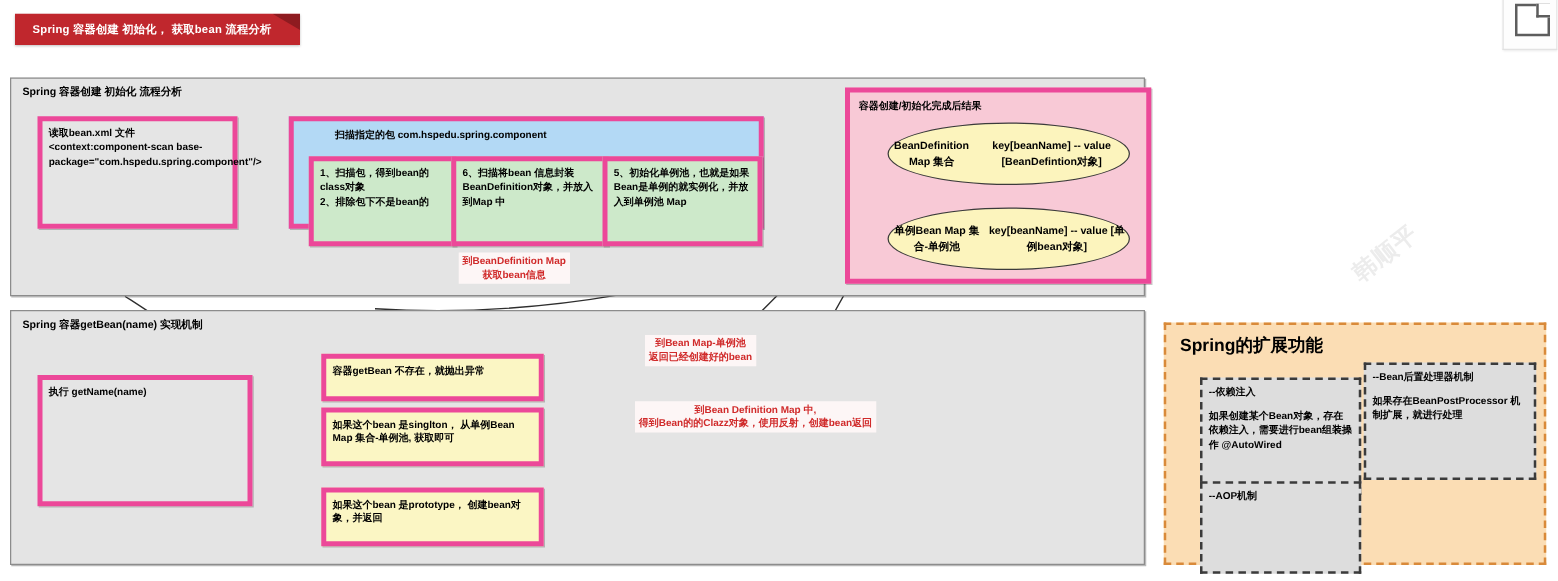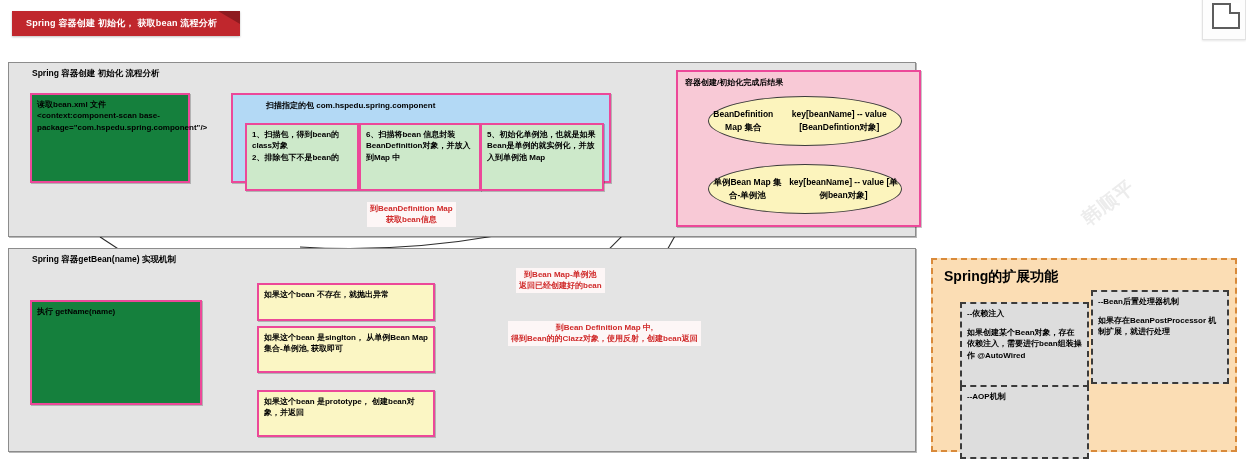--- a/index.html
+++ b/index.html
@@ -40,34 +40,34 @@
     position:absolute;right:-2px;top:-2px;width:9px;height:9px;
     background:#fff;border-left:2px solid #5d5d5d;border-bottom:2px solid #5d5d5d;
   }
 
   
   .panel{
     background:#e4e4e4;border:1px solid #8c8c8c;
     box-shadow:1px 1px 0 rgba(0,0,0,.28);
   }
   .panel-title{
-    position:absolute;left:23px;top:5px;font-weight:bold;font-size:8.5px;
+    position:absolute;left:9px;top:5px;font-weight:bold;font-size:8.5px;
     white-space:nowrap;
   }
 
   #panel-create{left:8px;top:62px;width:908px;height:175px;}
   #panel-getbean{left:8px;top:248px;width:908px;height:204px;}
 
   
   .node{
-    border:2px solid #ec4899;
+    border:4px solid #ec4899;
     box-shadow:1px 1px 0 rgba(0,0,0,.22);
     padding:4px 5px;line-height:1.42;font-size:8px;font-weight:bold;
   }
-  .purple{background:#15803d;}
+  .purple{background:#e5e5e5;}
   .blue{background:#b3d9f5;}
   .green{background:#cde9ca;}
   .pink{background:#f8c9d6;}
   .yellow{background:#fbf6c4;}
   .ellipse{
     background:#fcf4bd;border:1px solid #3b3b3b;border-radius:50%;
     display:flex;flex-direction:row;align-items:center;justify-content:center;
     text-align:center;font-weight:bold;font-size:8.5px;line-height:1.5;
   }
 
@@ -205,21 +205,21 @@
     <span>key[beanName] -- value [单例bean对象]</span>
   </div>
 </div>
 
 <div class="abs panel" id="panel-getbean">
   <div class="panel-title">Spring 容器getBean(name) 实现机制</div>
 </div>
 
 <div class="abs node purple" id="box-getname">执行 getName(name)</div>
 
-<div class="abs node yellow" id="y1">如果这个bean 不存在，就抛出异常</div>
+<div class="abs node yellow" id="y1">容器getBean 不存在，就抛出异常</div>
 <div class="abs node yellow" id="y2">如果这个bean 是singlton， 从单例Bean Map 集合-单例池, 获取即可</div>
 <div class="abs node yellow" id="y3">如果这个bean 是prototype， 创建bean对象，并返回</div>
 
 <div class="abs annot" id="an-bdmap">
   <div>到BeanDefinition Map</div>
   <div>获取bean信息</div>
 </div>
 <div class="abs annot" id="an-beanmap">
   <div>到Bean Map-单例池</div>
   <div>返回已经创建好的bean</div>

